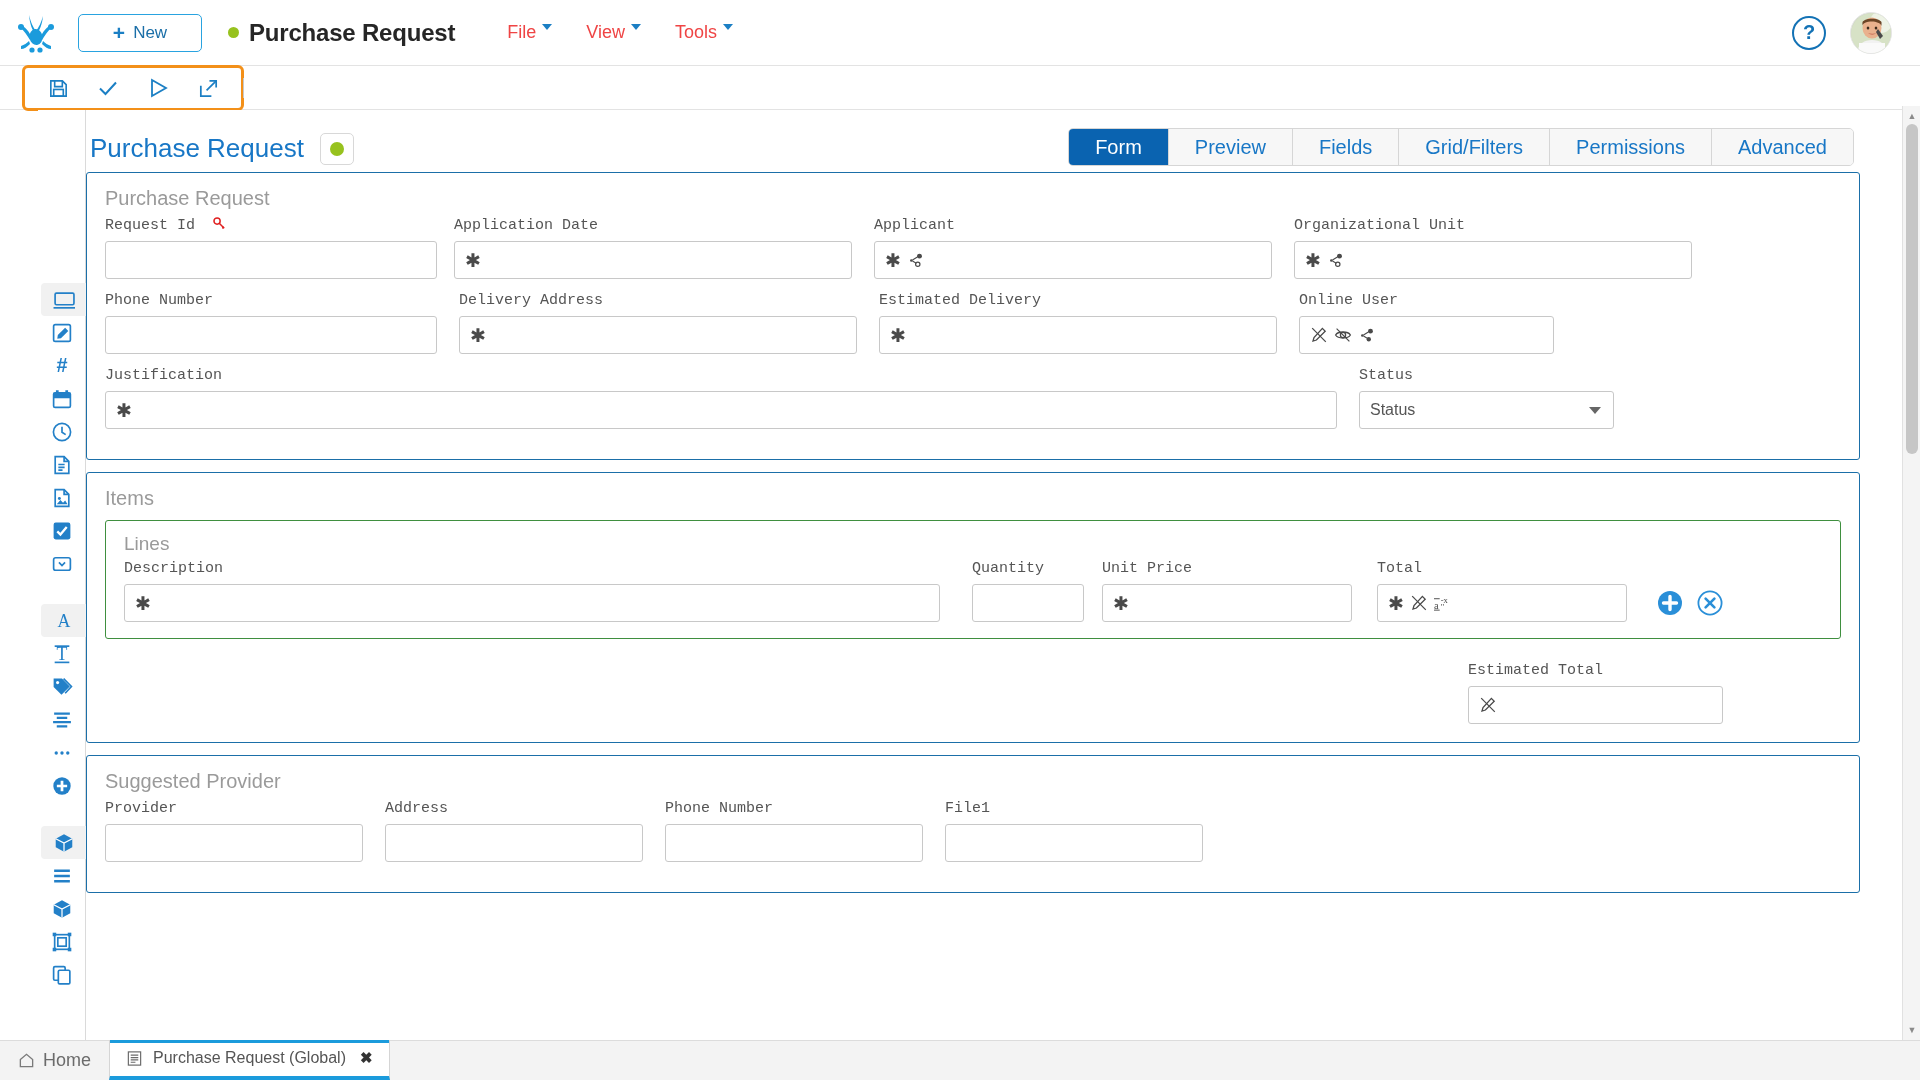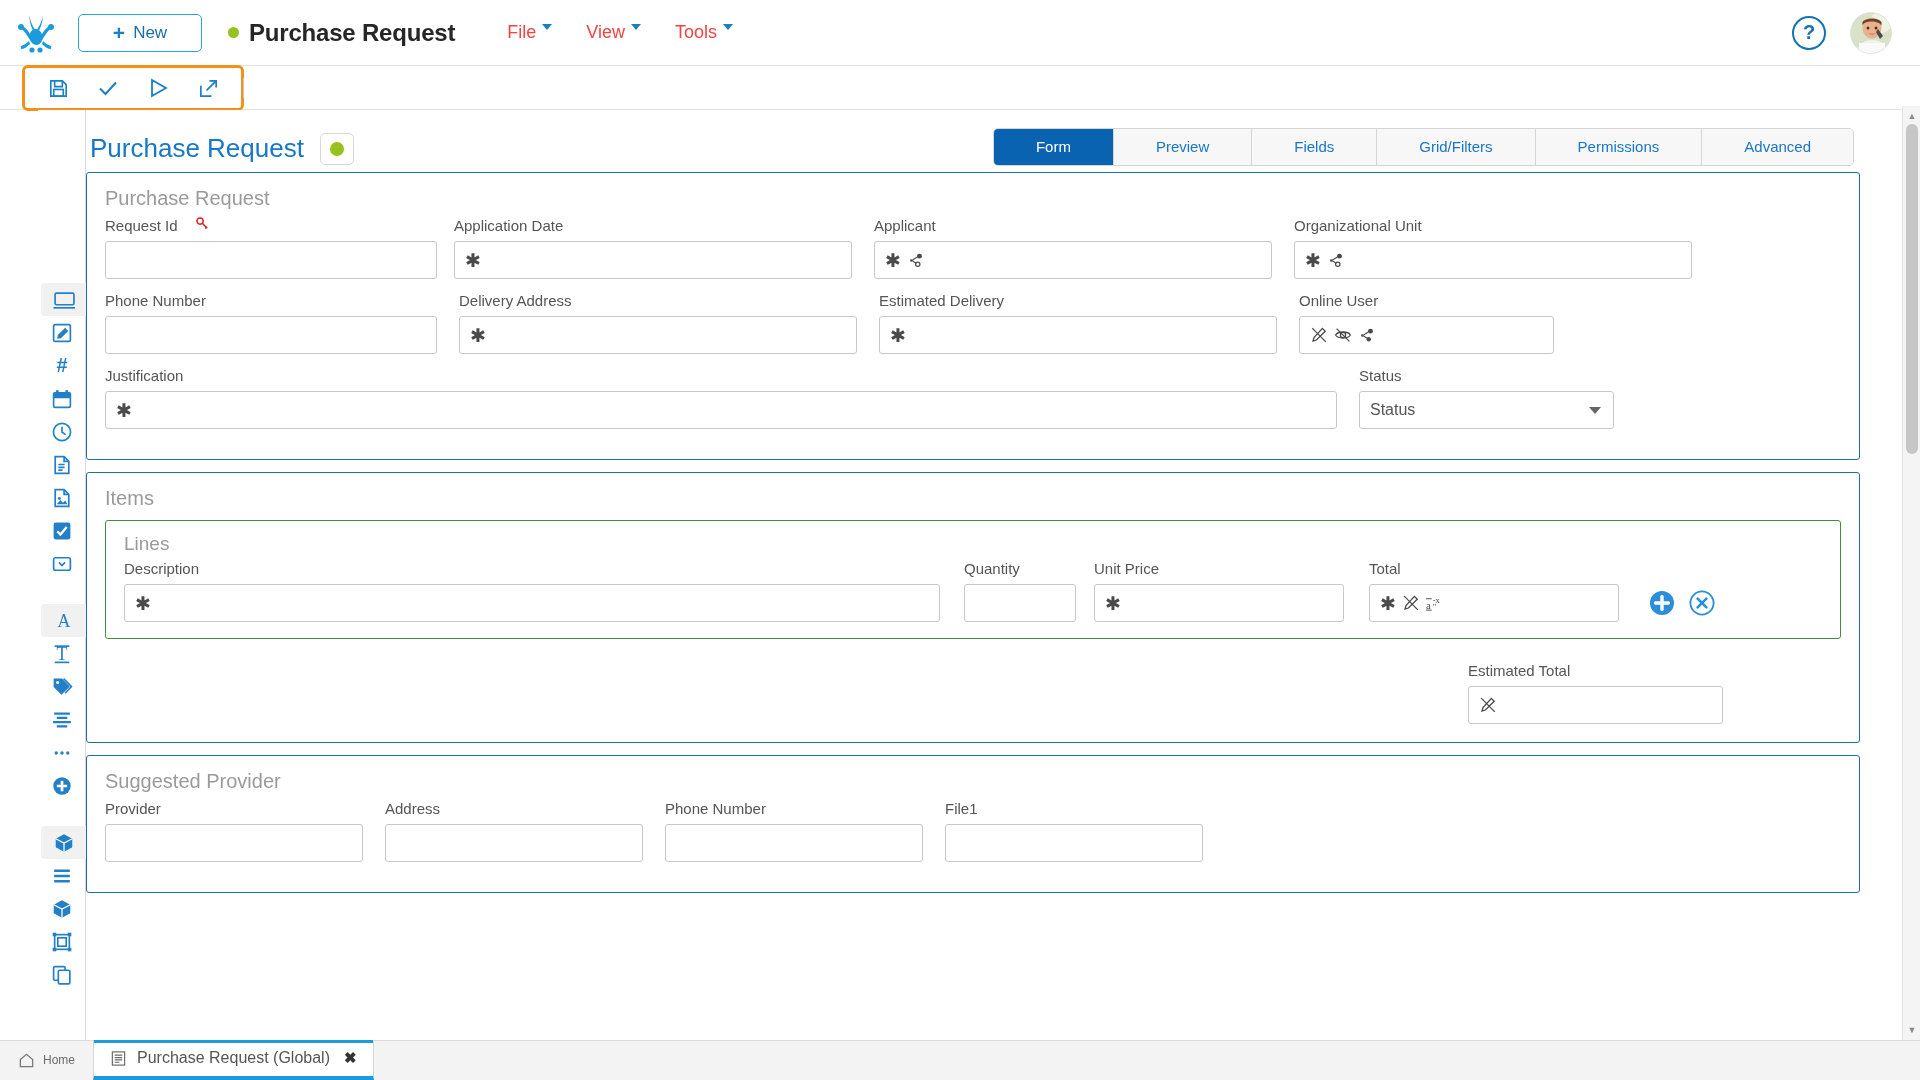--- a/index.html
+++ b/index.html
@@ -132,43 +132,43 @@
     display: block;
   }
 
   
   .tabs {
     position: absolute; right: 52px; top: 18px;
     display: flex; border: 1px solid #d6d6d6; border-radius: 5px;
     overflow: hidden; background: #f7f7f7;
   }
   .tab {
-    padding: 0 42px; height: 36px; line-height: 36px;
-    font-size: 15px; color: #1877c6; cursor: pointer;
+    padding: 0 26px; height: 36px; line-height: 36px;
+    font-size: 20px; color: #1877c6; cursor: pointer;
     border-right: 1px solid #d6d6d6; background: #f7f7f7;
     white-space: nowrap;
   }
   .tab:last-child { border-right: none; }
   .tab.active { background: #0a63b0; color: #fff; }
 
   
   .section {
     margin: 0 46px 12px 0; border: 1.6px solid #1b6fa8; border-radius: 3px;
     background: #fff; position: relative;
   }
   .section-title {
     font-size: 20px; color: #9a9a9a; padding: 14px 0 6px 18px;
   }
   .sect-body { padding: 0 18px 18px 18px; }
 
   .row { display: flex; }
   .field { margin-bottom: 12px; }
   .field-label {
     font-size: 15px; color: #555; margin-bottom: 6px;
-    display: flex; align-items: center; gap: 16px; height: 19px;
+    display: flex; align-items: center; gap: 16px; height: 19px; font-family: Liberation Mono, monospace;
   }
   .ctl {
     height: 38px; border: 1px solid #c8c8c8; border-radius: 3px;
     background: #fff; display: flex; align-items: center;
     padding: 0 10px; gap: 6px;
   }
   .ctl.select { justify-content: space-between; padding-right: 12px; }
   .sel-text { font-size: 16px; color: #555; }
   .sel-caret {
     width: 0; height: 0; border-left: 6px solid transparent;
@@ -204,21 +204,21 @@
   }
 
   
   .bottombar {
     position: absolute; left: 0; bottom: 0; width: 1920px; height: 40px;
     background: #f3f3f3; border-top: 1px solid #dcdcdc;
     display: flex; align-items: flex-end;
   }
   .home-tab {
     height: 40px; display: flex; align-items: center; gap: 8px;
-    padding: 2px 18px; font-size: 12px; color: #6b6b6b; cursor: pointer;
+    padding: 2px 18px; font-size: 18px; color: #6b6b6b; cursor: pointer;
   }
   .doc-tab {
     height: 40px; display: flex; align-items: center; gap: 10px;
     padding: 0 16px; font-size: 16px; color: #555; cursor: pointer;
     background: #fff; border-left: 1px solid #d5d5d5;
     border-right: 1px solid #d5d5d5;
     border-bottom: 4px solid #1b9bdc; position: relative;
   }
   .doc-tab .close { font-size: 15px; color: #333; font-weight: 700; margin-left: 4px;}
   .tab-caret-top {
@@ -607,21 +607,21 @@
 
     <div class="lines-panel">
       <div class="lines-title">Lines</div>
       <div class="row" style="padding:0 18px 16px 18px;align-items:flex-end">
         <div class="field" style="width:816px;margin-bottom:0">
           <div class="field-label">Description</div>
           <div class="ctl">
             <span class="star">✱</span>
           </div>
         </div>
-        <div class="field" style="width:112px;margin-left:24px;margin-bottom:0">
+        <div class="field" style="width:112px;margin-left:32px;margin-bottom:0">
           <div class="field-label">Quantity</div>
           <div class="ctl"></div>
         </div>
         <div class="field" style="width:250px;margin-left:18px;margin-bottom:0">
           <div class="field-label">Unit Price</div>
           <div class="ctl">
             <span class="star">✱</span>
           </div>
         </div>
         <div class="field" style="width:250px;margin-left:25px;margin-bottom:0">

